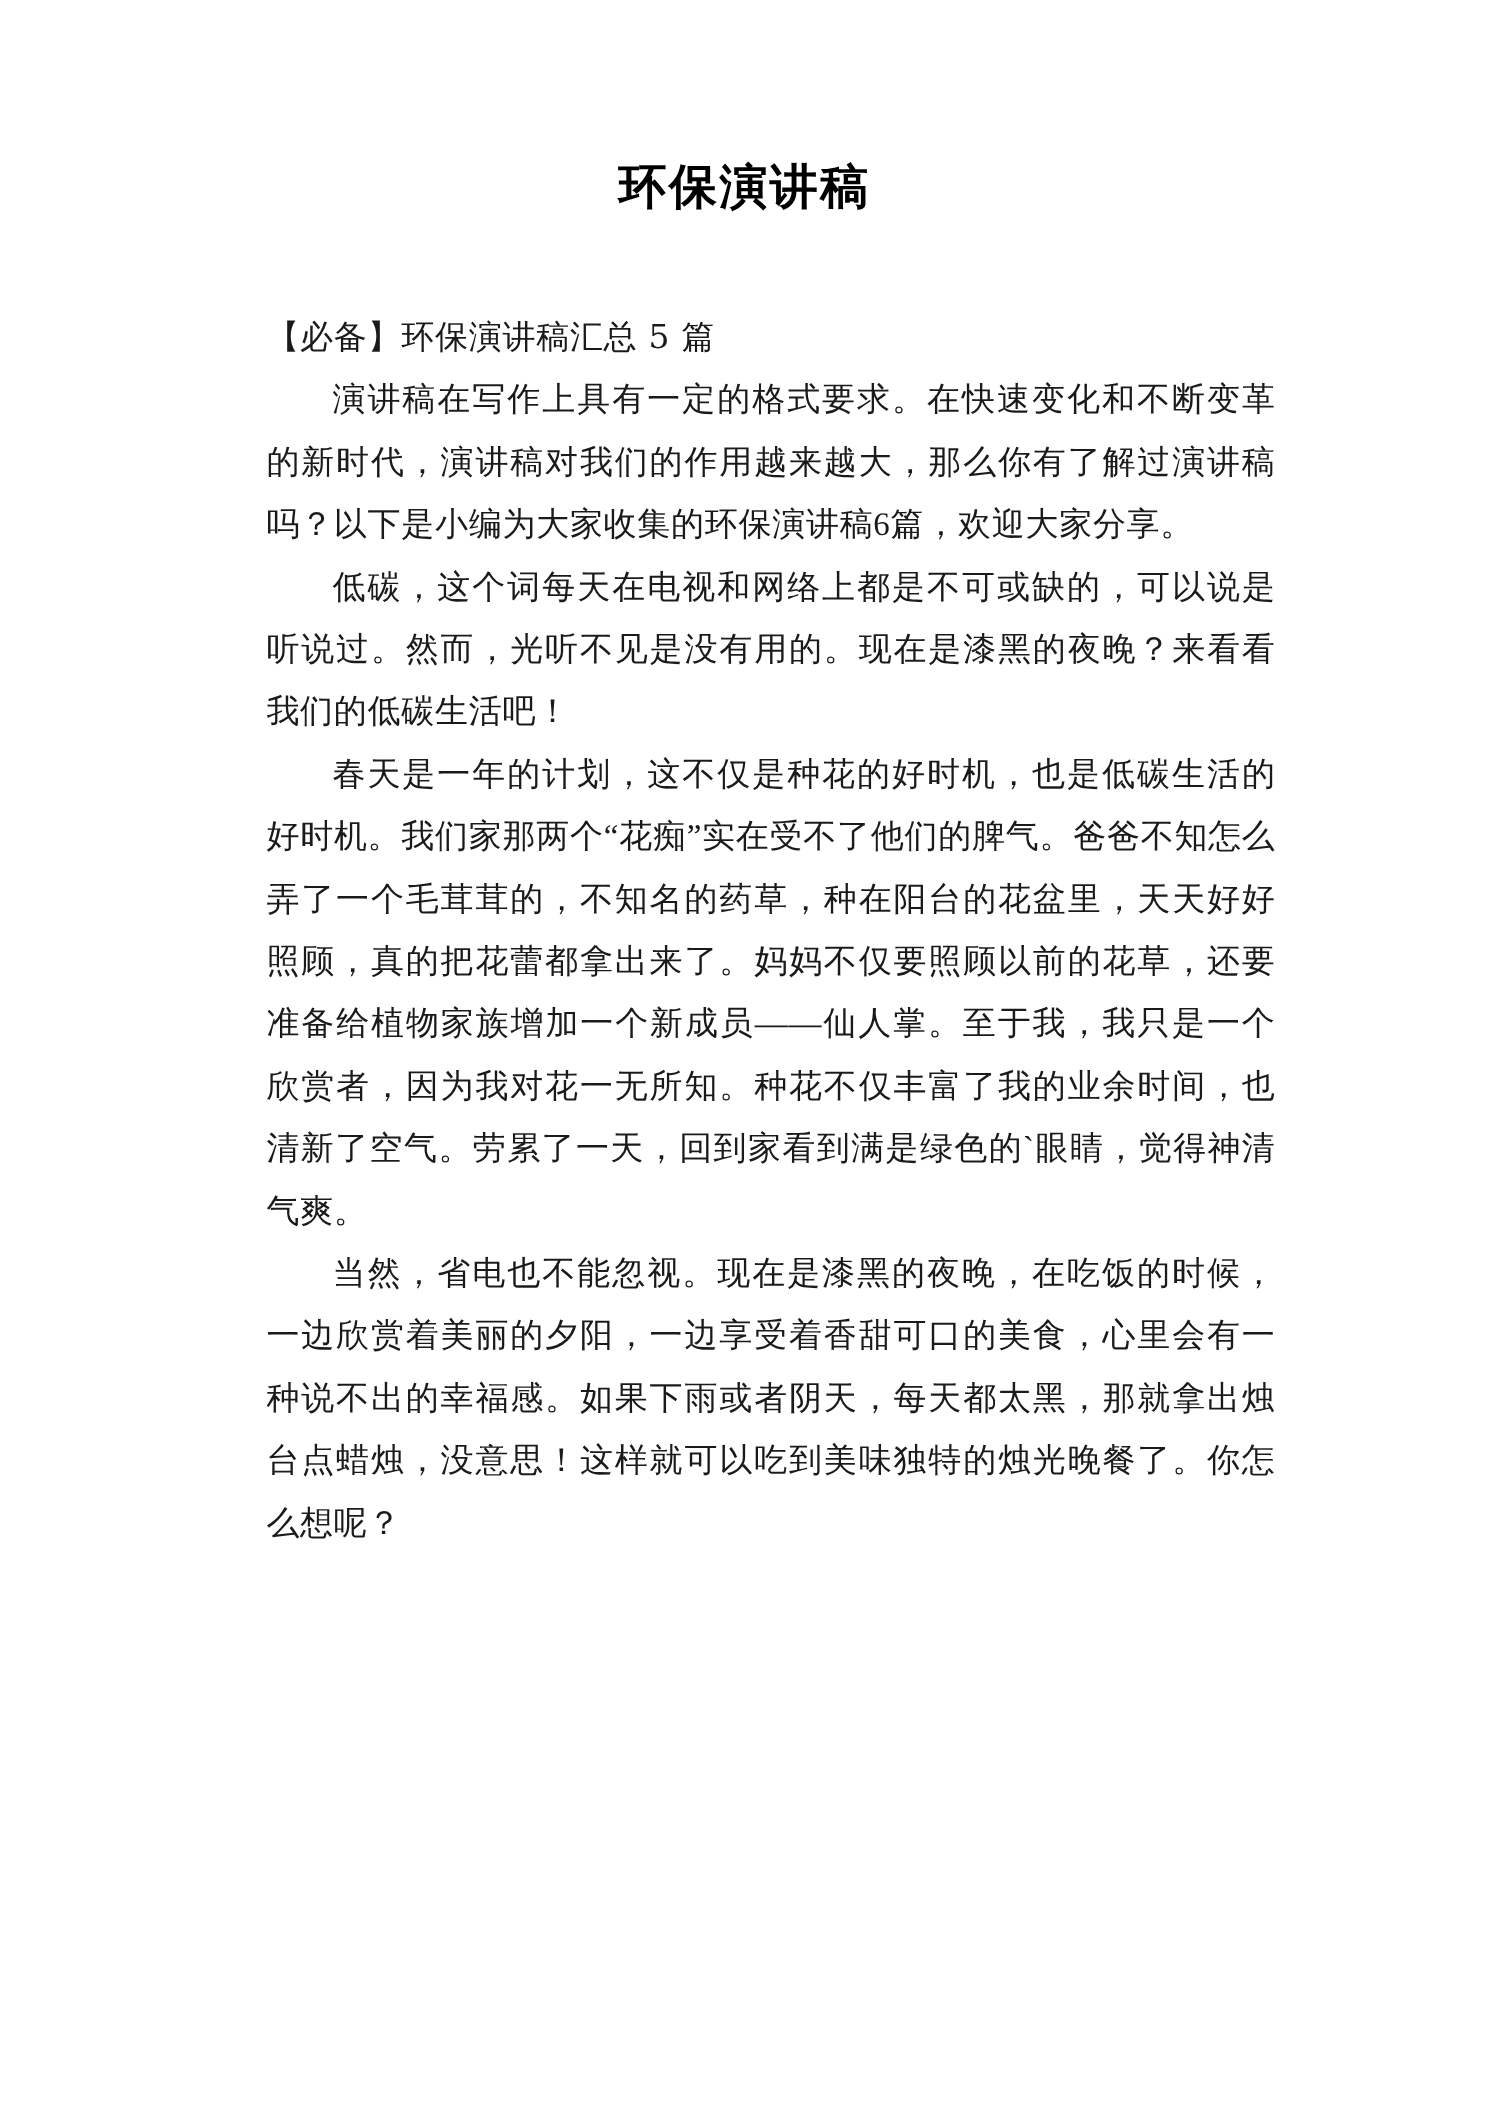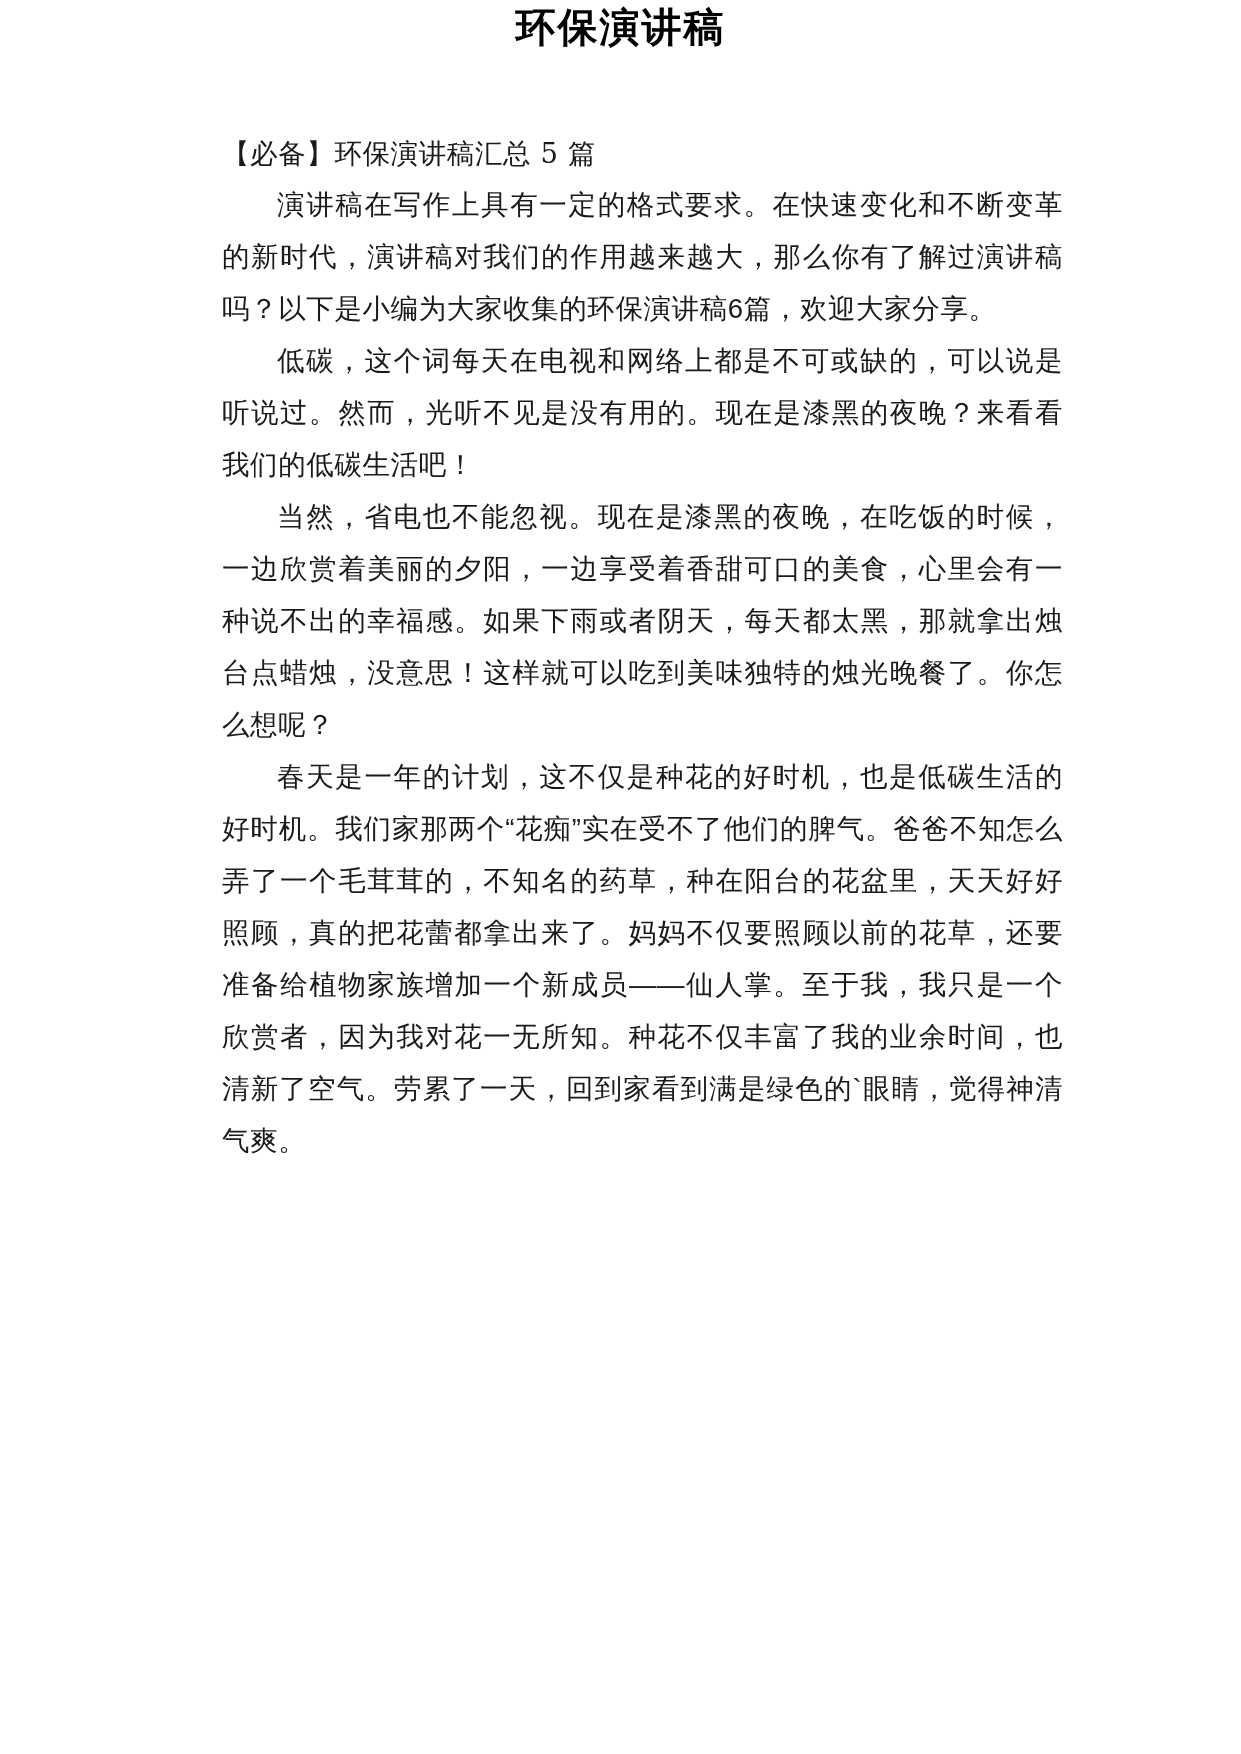--- a/index.html
+++ b/index.html
@@ -17,30 +17,31 @@
     padding: 0;
     overflow: hidden;
   }
   .doc-title {
     font-family: "DejaVu Sans", "Liberation Sans", sans-serif;
     font-weight: bold;
     font-size: 40px;
     color: #000000;
     text-align: center;
     margin: 0;
+    padding-top: 128px;
     letter-spacing: 2px;
   }
   .body-wrap {
     margin-top: 72px;
     padding-left: 186px;
     padding-right: 178px;
     margin-left: 36px;
   }
   .para {
-    font-family: Liberation Sans, sans-serif;
+    font-family: Liberation Serif, serif;
     font-size: 27.5px;
     line-height: 52px;
     color: #1a1a1a;
     margin: 0;
     text-align: justify;
     text-justify: inter-character;
     letter-spacing: 0.6px;
   }
   .indent {
     text-indent: 2em;
@@ -64,19 +65,19 @@
 
   <div class="body-wrap">
 
     <p class="heading-line">【必备】环保演讲稿汇总 5 篇</p>
 
     <p class="para indent">演讲稿在写作上具有一定的格式要求。在快速变化和不断变革的新时代，演讲稿对我们的作用越来越大，那么你有了解过演讲稿吗？以下是小编为大家收集的环保演讲稿6篇，欢迎大家分享。</p>
 
 
     <p class="para indent">低碳，这个词每天在电视和网络上都是不可或缺的，可以说是听说过。然而，光听不见是没有用的。现在是漆黑的夜晚？来看看我们的低碳生活吧！</p>
 
+    <p class="para indent">春天是一年的计划，这不仅是种花的好时机，也是低碳生活的好时机。我们家那两个“花痴”实在受不了他们的脾气。爸爸不知怎么弄了一个毛茸茸的，不知名的药草，种在阳台的花盆里，天天好好照顾，真的把花蕾都拿出来了。妈妈不仅要照顾以前的花草，还要准备给植物家族增加一个新成员——仙人掌。至于我，我只是一个欣赏者，因为我对花一无所知。种花不仅丰富了我的业余时间，也清新了空气。劳累了一天，回到家看到满是绿色的`眼睛，觉得神清气爽。</p>
+
     <p class="para indent">当然，省电也不能忽视。现在是漆黑的夜晚，在吃饭的时候，一边欣赏着美丽的夕阳，一边享受着香甜可口的美食，心里会有一种说不出的幸福感。如果下雨或者阴天，每天都太黑，那就拿出烛台点蜡烛，没意思！这样就可以吃到美味独特的烛光晚餐了。你怎么想呢？</p>
-
-    <p class="para indent">春天是一年的计划，这不仅是种花的好时机，也是低碳生活的好时机。我们家那两个“花痴”实在受不了他们的脾气。爸爸不知怎么弄了一个毛茸茸的，不知名的药草，种在阳台的花盆里，天天好好照顾，真的把花蕾都拿出来了。妈妈不仅要照顾以前的花草，还要准备给植物家族增加一个新成员——仙人掌。至于我，我只是一个欣赏者，因为我对花一无所知。种花不仅丰富了我的业余时间，也清新了空气。劳累了一天，回到家看到满是绿色的`眼睛，觉得神清气爽。</p>
 
   </div>
 
 </div>
 
 </body></html>

